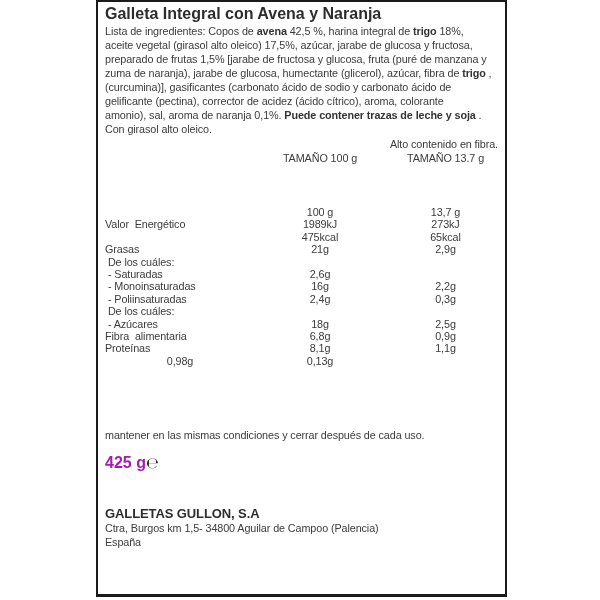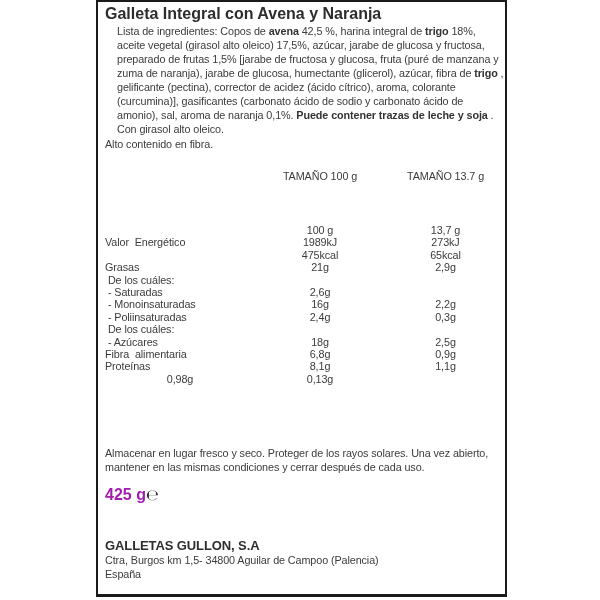--- a/index.html
+++ b/index.html
@@ -37,38 +37,37 @@
   .product-title {
     font-size: 16px;
     line-height: 17px;
     font-weight: bold;
     color: #2d2d2d;
     letter-spacing: 0;
     white-space: pre;
   }
   .ingredients {
     margin-top: 2px;
-    margin-left: 12px;
   }
   .ing-line {
     white-space: pre;
     line-height: 14px;
   }
   .ing-line .b { font-weight: bold; color: #333333; }
   .fiber-claim {
     margin-top: 1px;
     line-height: 14px;
+    text-align: right;
   }
   .nut-grid-row {
     display: grid;
     grid-template-columns: 150px 130px 121px;
     align-items: baseline;
   }
   .nut-header {
-    margin-top: 18px;
     line-height: 14px;
   }
   .nut-header .hcell { text-align: center; white-space: pre; }
   .nut-rows { margin-top: 41px; }
   .nut-row  { line-height: 12.4px; }
   .nut-row .lbl { white-space: pre; }
   .nut-row .val { text-align: center; white-space: pre; }
   .storage {
     margin-top: 61px;
   }
@@ -99,22 +98,22 @@
 <div class="stage">
   <div class="label-box">
 
     <div class="product-title">Galleta Integral con Avena y Naranja</div>
 
     <div class="ingredients">
         <div class="ing-line"><span>Lista de ingredientes: Copos de </span><span class="b">avena</span><span> 42,5 %, harina integral de </span><span class="b">trigo</span><span> 18%,</span></div>
         <div class="ing-line"><span>aceite vegetal (girasol alto oleico) 17,5%, azúcar, jarabe de glucosa y fructosa,</span></div>
         <div class="ing-line"><span>preparado de frutas 1,5% [jarabe de fructosa y glucosa, fruta (puré de manzana y</span></div>
         <div class="ing-line"><span>zuma de naranja), jarabe de glucosa, humectante (glicerol), azúcar, fibra de </span><span class="b">trigo</span><span> ,</span></div>
+        <div class="ing-line"><span>(curcumina)], gasificantes (carbonato ácido de sodio y carbonato ácido de</span></div>
         <div class="ing-line"><span>gelificante (pectina), corrector de acidez (ácido cítrico), aroma, colorante</span></div>
-        <div class="ing-line"><span>(curcumina)], gasificantes (carbonato ácido de sodio y carbonato ácido de</span></div>
         <div class="ing-line"><span>amonio), sal, aroma de naranja 0,1%. </span><span class="b">Puede contener trazas de leche y soja</span><span> .</span></div>
         <div class="ing-line"><span>Con girasol alto oleico.</span></div>
       </div>
 
     <div class="fiber-claim">Alto contenido en fibra.</div>
 
     <div class="nut-grid-row nut-header">
       <span class="hspacer"></span>
       <span class="hcell">TAMAÑO 100 g</span>
       <span class="hcell">TAMAÑO 13.7 g</span>
@@ -194,21 +193,20 @@
           <span class="val">1,1g</span>
         </div>
 
         <div class="nut-grid-row nut-row">
           <span class="val">0,98g</span>
           <span class="val">0,13g</span>
         </div>
       </div>
 
     <div class="storage">
-      <div class="storage-line">Almacenar en lugar fresco y seco. Proteger de los rayos solares. Una vez abierto,</div>
       <div class="storage-line">mantener en las mismas condiciones y cerrar después de cada uso.</div>
     </div>
 
     <div class="net-weight-row">
       <span class="net-weight">425 g</span><span class="estimated-sign">℮</span>
     </div>
 
     <div class="manufacturer">
       <div class="mfr-name">GALLETAS GULLON, S.A</div>
       <div class="mfr-address">Ctra, Burgos km 1,5- 34800 Aguilar de Campoo (Palencia)</div>

